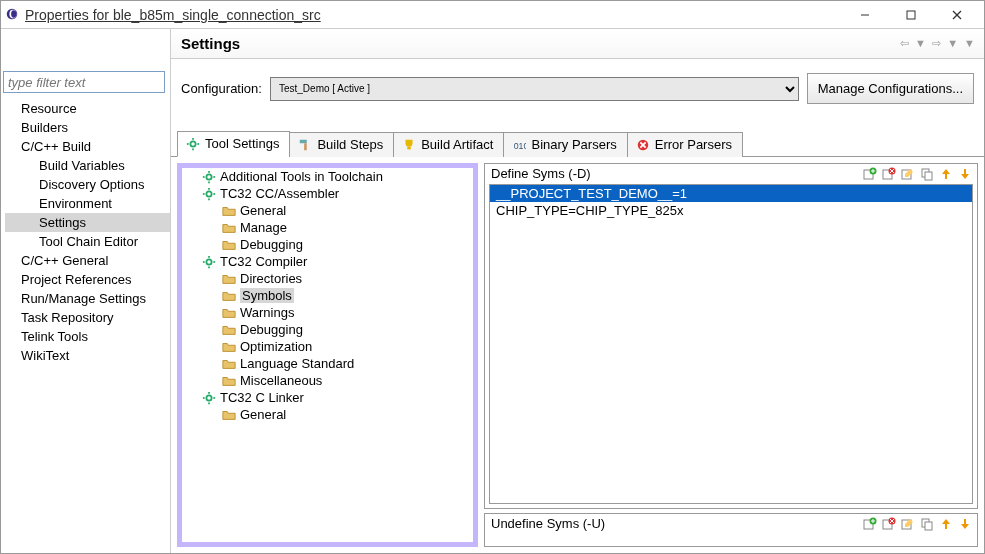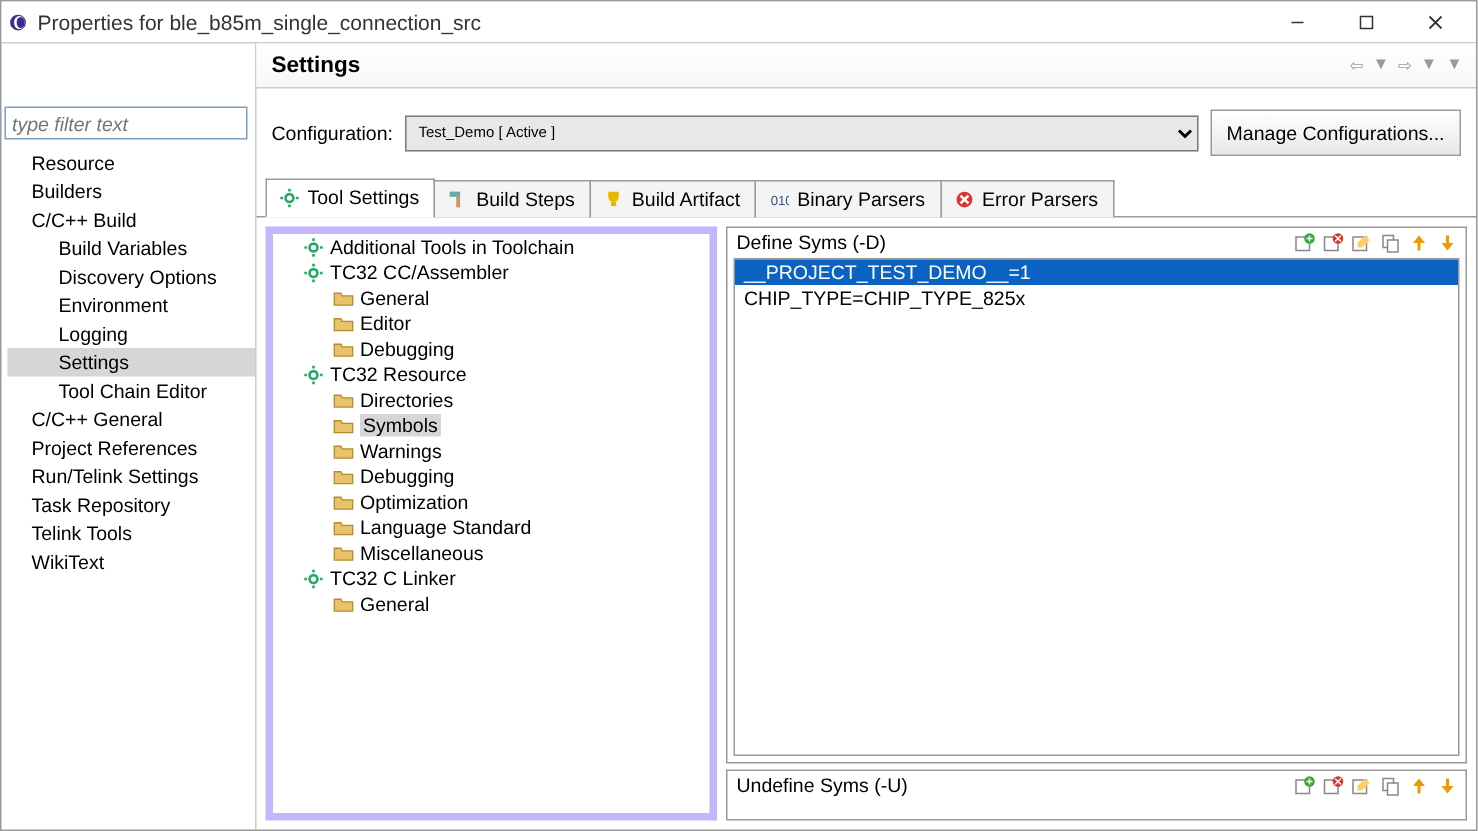--- a/index.html
+++ b/index.html
@@ -11,21 +11,21 @@
     background: #fff;
     width: 985px; height:554px; overflow:hidden;
     border:1px solid #999;
   }
   .titlebar {
     display:flex; align-items:center; justify-content:space-between;
     height:28px; padding:0 4px 0 4px;
     background:#fff;
     border-bottom:1px solid #ccc;
   }
-  .titlebar .title { display:flex; align-items:center; gap:6px; color:#333; font-size:14px;}
+  .titlebar .title { display:flex; gap:6px; color:#333; font-size:14px;text-decoration:underline;}
   .titlebar .eclipse-icon { width:14px;height:14px; }
   .win-btns { display:flex; }
   .win-btns .wb { width:46px; height:28px; display:flex;align-items:center;justify-content:center; color:#333;}
   
   .layout { display:flex; height:calc(100% - 28px); }
   .sidebar { width:170px; border-right:1px solid #ccc; display:flex; flex-direction:column;}
   .filter { margin:2px; }
   .filter input { width:162px; height:22px; padding:2px 4px; border:1px solid #7a9ec5; font-size:13px; font-style:italic; color:#888;margin-top:40px;}
   .tree { padding:4px 0 0 4px; overflow:hidden;}
   .tree .node { padding:2px 2px 2px 16px; white-space:nowrap; cursor:default;}
@@ -36,21 +36,21 @@
   .main { flex:1; display:flex; flex-direction:column; }
   .header { display:flex; align-items:center; justify-content:space-between; padding:6px 8px 6px 10px; border-bottom:1px solid #ccc; background:linear-gradient(#fff,#f7f7f7);}
   .header h1 { margin:0; font-size:15px; font-weight:600;}
   .nav-arrows { display:flex; gap:4px; color:#999; font-size:11px;}
   .nav-arrows span { padding:0 1px;}
   .config-row { display:flex; align-items:center; gap:8px; padding:14px 10px 14px 10px;}
   .config-row label { font-size:13px; }
   .config-row select { flex:1; height:24px; border:1px solid #7a7a7a; background:#e8e8e8; font-size:10px; padding:2px 4px;}
   .config-row button { height:31px; padding:2px 10px; border:1px solid #999; background:linear-gradient(#fff,#e8e8e8); font-size:13px;}
   
-  .tabs { display:flex; border-bottom:1px solid #999; padding-left:6px; align-items:flex-end;}
+  .tabs { display:flex; border-bottom:1px solid #999; padding-left:6px; align-items:flex-end;margin-top:12px;}
   .tab { display:flex; align-items:center; gap:5px; padding:4px 10px 5px 8px; border:1px solid #999; border-bottom:none; margin-right:-1px; background:#f4f4f4; position:relative; top:1px; font-size:13px;}
   .tab.active { background:#fff; border-bottom:1px solid #fff;}
   .tab .ic { width:14px;height:14px; display:inline-block;}
   
   .content { flex:1; display:flex; padding:6px;}
   .tool-tree { width:301px; border:5px solid #c4b5fd; padding:0 0; overflow:hidden;}
   .tool-tree .tn { display:flex; align-items:center; gap:4px; padding:1px 4px; white-space:nowrap;}
   .tool-tree .tn.lvl0 { padding-left:20px;}
   .tool-tree .tn.lvl1 { padding-left:40px;}
   .tool-tree .tn.sel span.lbl { background:#d6d6d6; padding:0 2px;}
@@ -110,26 +110,25 @@
     <div class="filter">
       <input type="text" placeholder="type filter text" style="">
     </div>
     <div class="tree" id="sidebar-tree">
         <div class="node lvl0">Resource</div>
         <div class="node lvl0">Builders</div>
         <div class="node lvl0">C/C++ Build</div>
         <div class="node lvl1">Build Variables</div>
         <div class="node lvl1">Discovery Options</div>
         <div class="node lvl1">Environment</div>
-        <div class="node lvl1">Logging</div>
         <div class="node lvl1 sel">Settings</div>
         <div class="node lvl1">Tool Chain Editor</div>
         <div class="node lvl0">C/C++ General</div>
         <div class="node lvl0">Project References</div>
-        <div class="node lvl0">Run/Telink Settings</div>
+        <div class="node lvl0">Run/Manage Settings</div>
         <div class="node lvl0">Task Repository</div>
         <div class="node lvl0">Telink Tools</div>
         <div class="node lvl0">WikiText</div>
       </div>
   </div>
 
   <div class="main">
     <div class="header">
       <h1>Settings</h1>
       <div class="nav-arrows">
@@ -239,21 +238,21 @@
               </svg>
             </span>
             <span class="lbl">General</span>
           </div>
           <div class="tn lvl1">
             <span class="ic">
               <svg viewBox="0 0 16 16">
                 <path d="M1 4h5l1 2h8v7H1z" fill="#e8c36a" stroke="#b88a2a"></path>
               </svg>
             </span>
-            <span class="lbl">Editor</span>
+            <span class="lbl">Manage</span>
           </div>
           <div class="tn lvl1">
             <span class="ic">
               <svg viewBox="0 0 16 16">
                 <path d="M1 4h5l1 2h8v7H1z" fill="#e8c36a" stroke="#b88a2a"></path>
               </svg>
             </span>
             <span class="lbl">Debugging</span>
           </div>
           <div class="tn lvl0">
@@ -261,21 +260,21 @@
               <svg viewBox="0 0 16 16">
                 <circle cx="8" cy="8" r="3" fill="none" stroke="#2a6" stroke-width="2"></circle>
                 <g stroke="#2a6" stroke-width="2">
                   <line x1="8" y1="1" x2="8" y2="3"></line>
                   <line x1="8" y1="13" x2="8" y2="15"></line>
                   <line x1="1" y1="8" x2="3" y2="8"></line>
                   <line x1="13" y1="8" x2="15" y2="8"></line>
                 </g>
               </svg>
             </span>
-            <span class="lbl">TC32 Resource</span>
+            <span class="lbl">TC32 Compiler</span>
           </div>
           <div class="tn lvl1">
             <span class="ic">
               <svg viewBox="0 0 16 16">
                 <path d="M1 4h5l1 2h8v7H1z" fill="#e8c36a" stroke="#b88a2a"></path>
               </svg>
             </span>
             <span class="lbl">Directories</span>
           </div>
           <div class="tn lvl1 sel">

